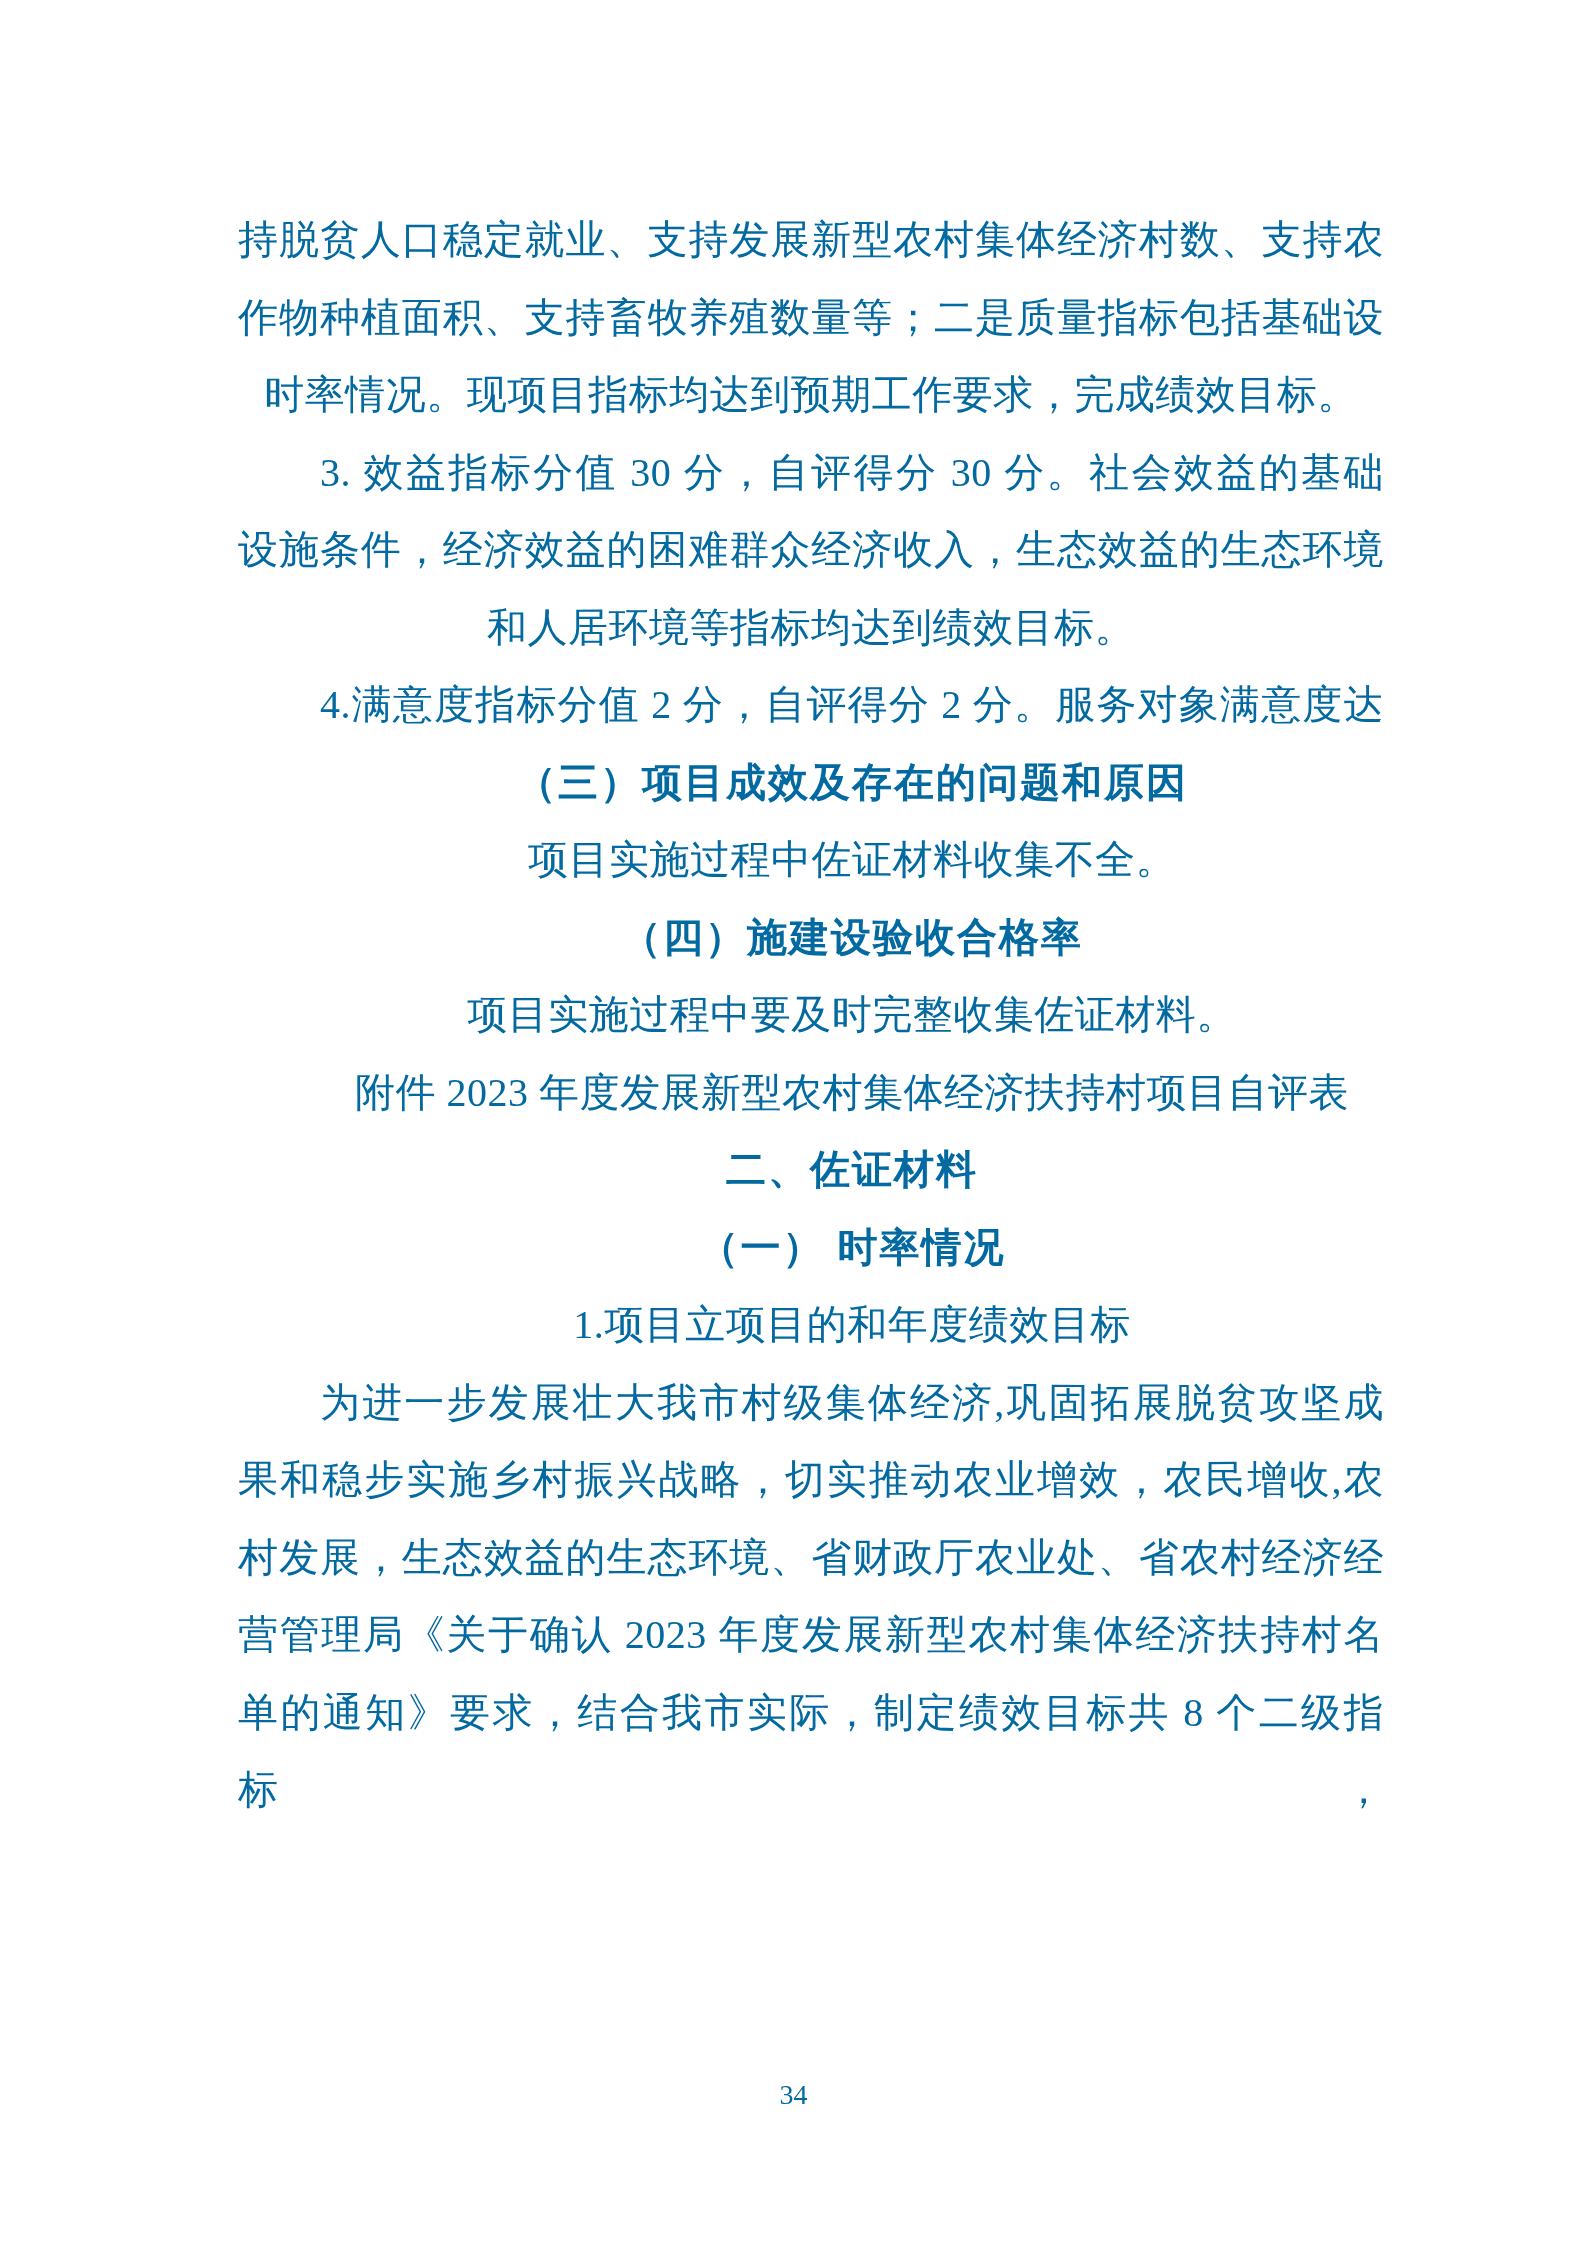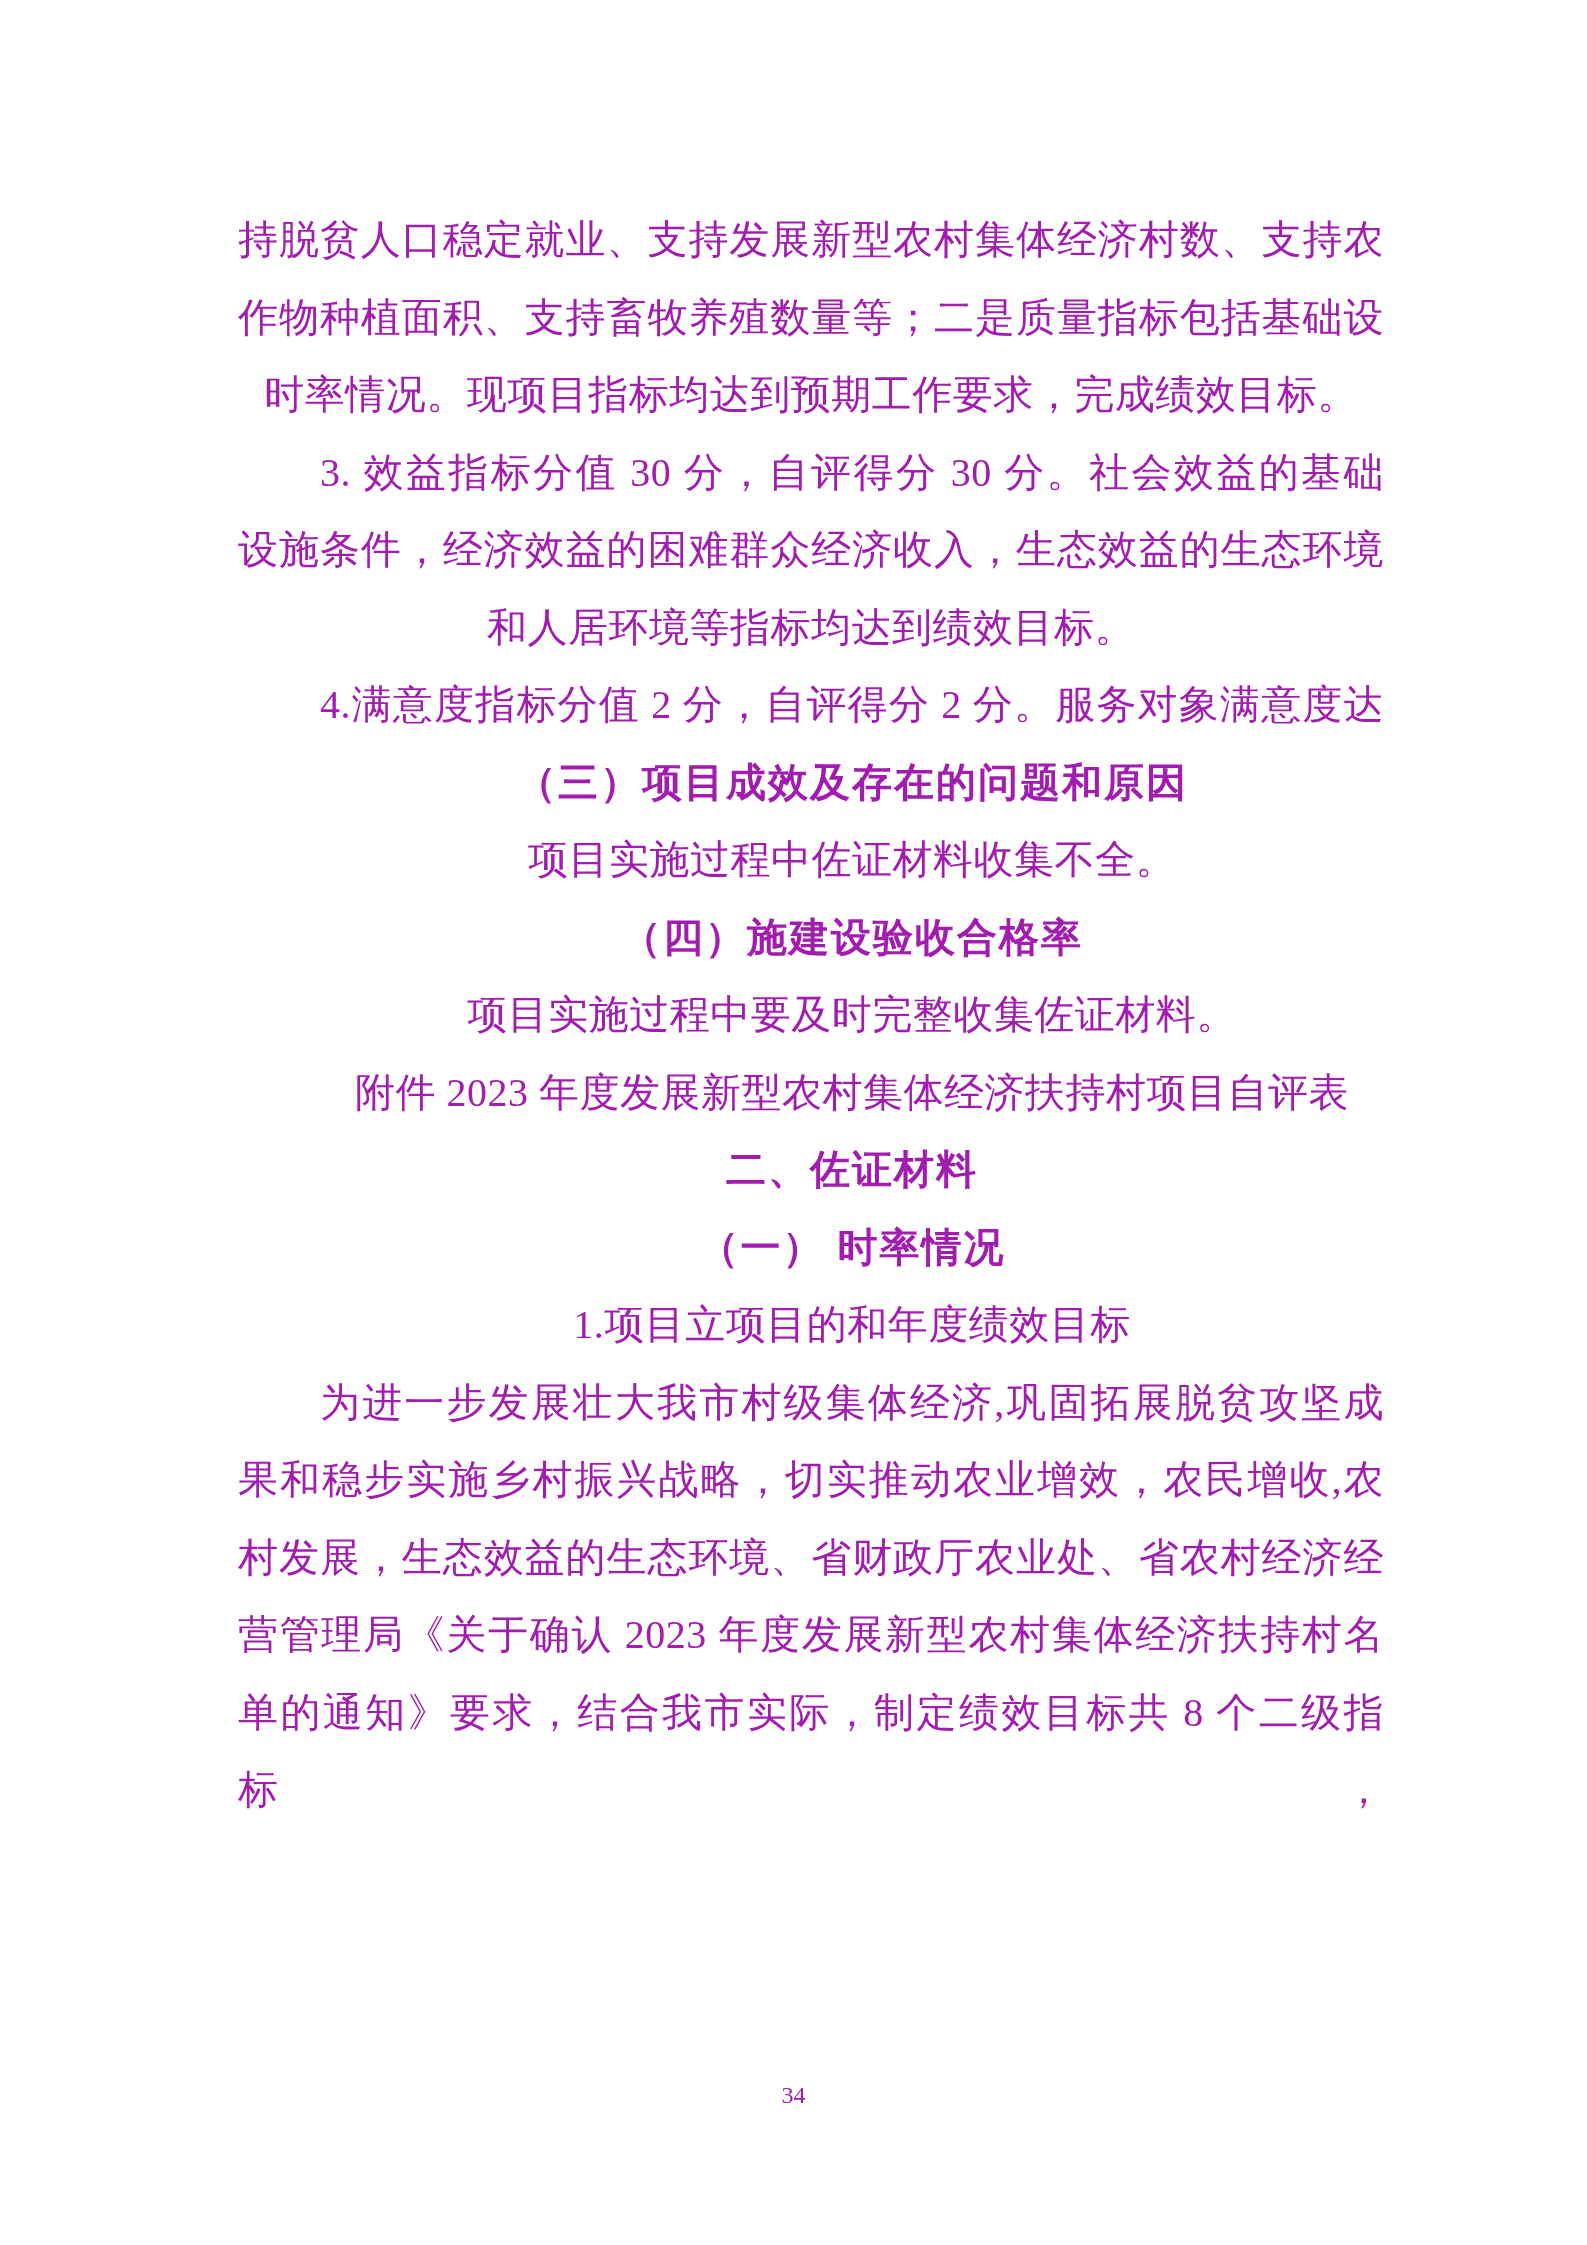--- a/index.html
+++ b/index.html
@@ -8,21 +8,21 @@
     background: #e8e8e8;
   }
   .page {
     position: relative;
     width: 1587px;
     height: 2245px;
     background: #ffffff;
     margin: 0 auto;
     overflow: hidden;
     font-family: "Liberation Serif", "DejaVu Serif", serif;
-    color: #a21caf;
+    color: #0369a1;
   }
   .body-text {
     position: absolute;
     left: 238px;
     top: 201px;
     width: 1146px;
     font-size: 40px;
     line-height: 77.5px;
     letter-spacing: 0.5px;
   }
@@ -42,21 +42,21 @@
     font-weight: 700;
     font-family: "Liberation Sans", "DejaVu Sans", sans-serif;
     letter-spacing: 2px;
   }
   .footer {
     position: absolute;
     top: 2078px;
     left: 0;
     width: 1587px;
     text-align: center;
-    font-size: 24px;
+    font-size: 28px;
     line-height: 34px;
   }
 </style>
 </head>
 <body>
 
 <div class="page">
   <div class="body-text">
     <div class="ln just">持脱贫人口稳定就业、支持发展新型农村集体经济村数、支持农</div>
     <div class="ln just">作物种植面积、支持畜牧养殖数量等；二是质量指标包括基础设</div>

